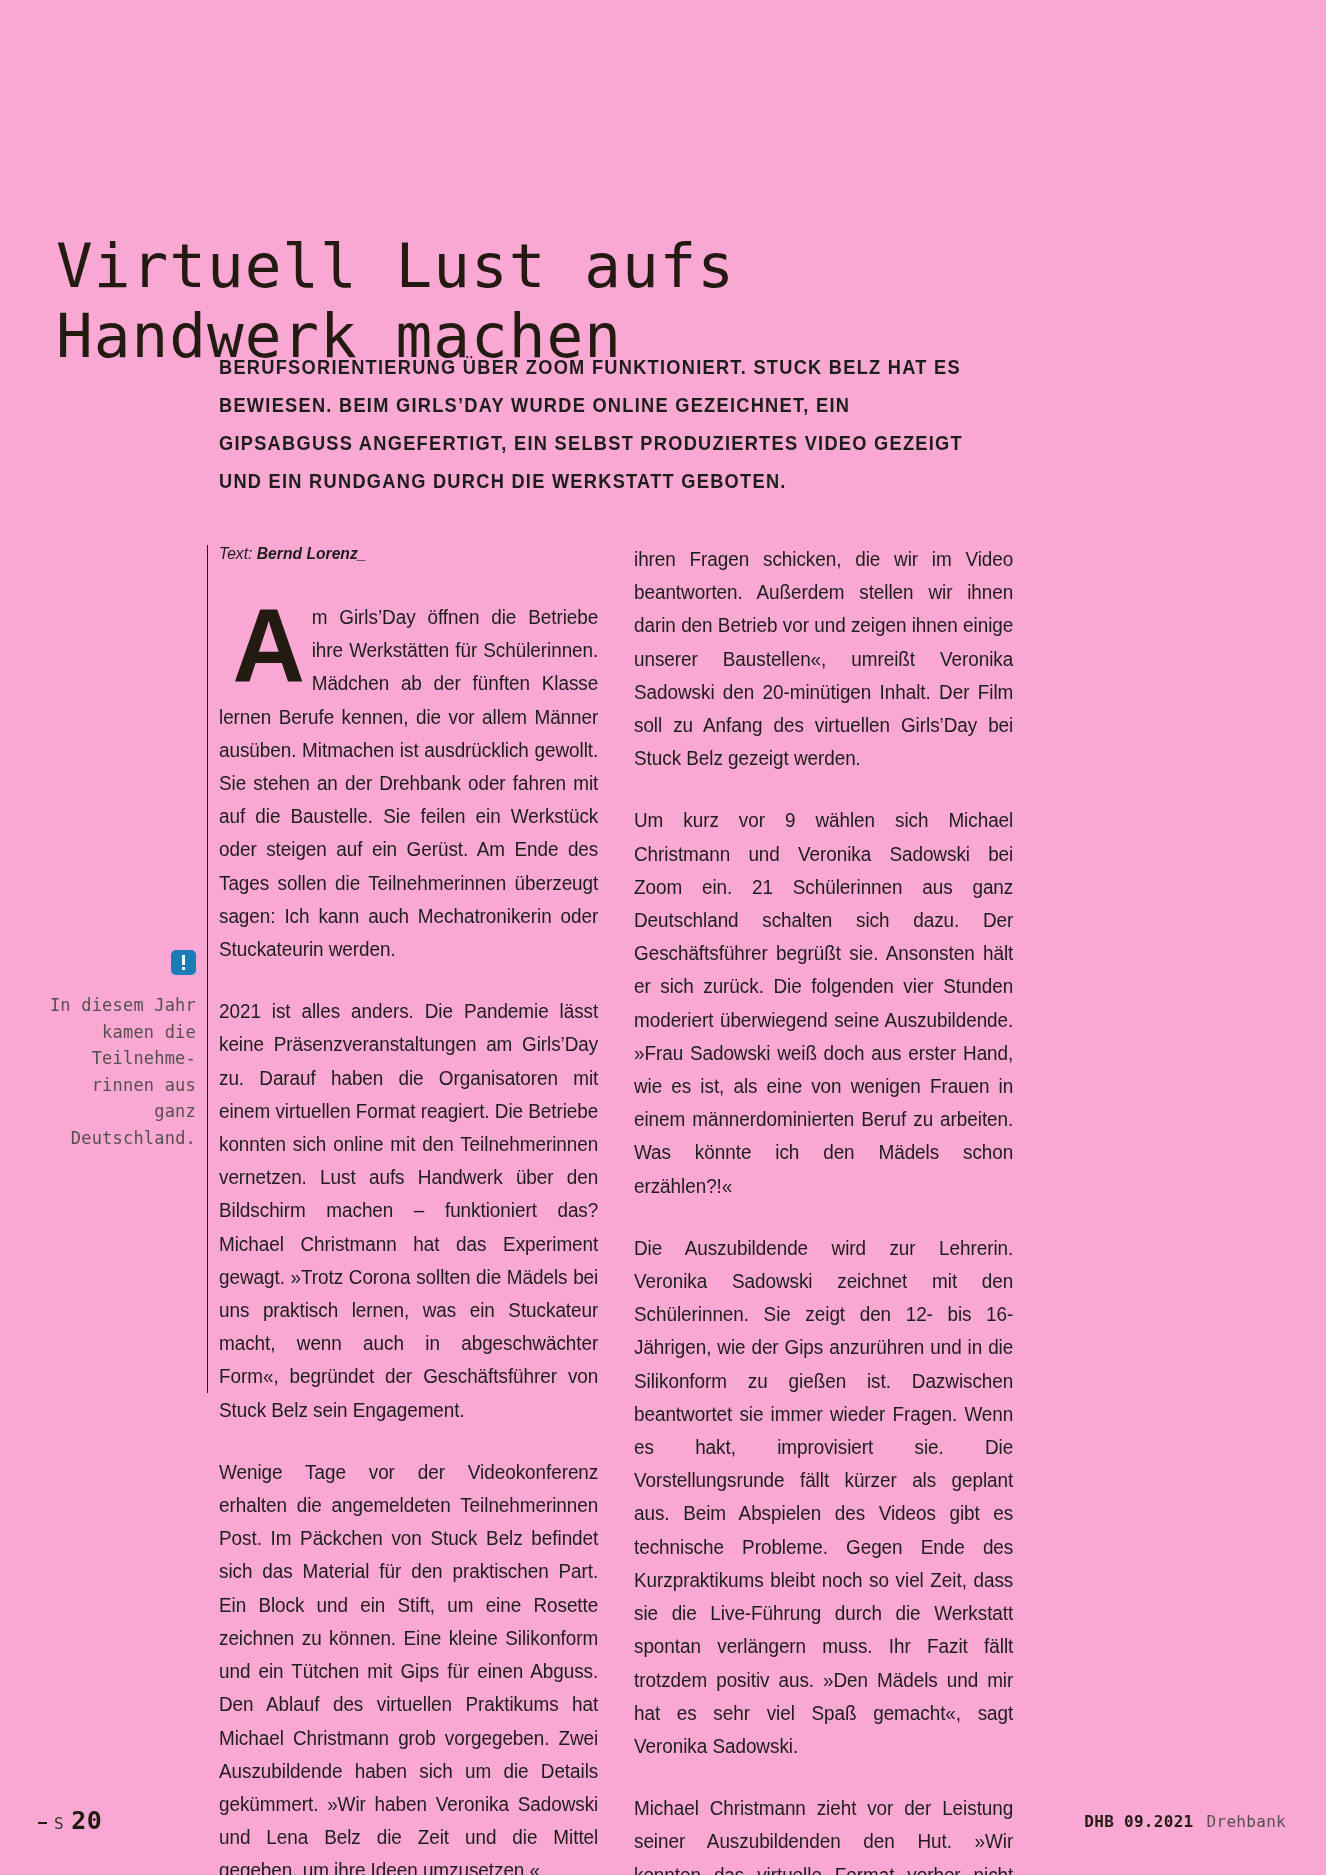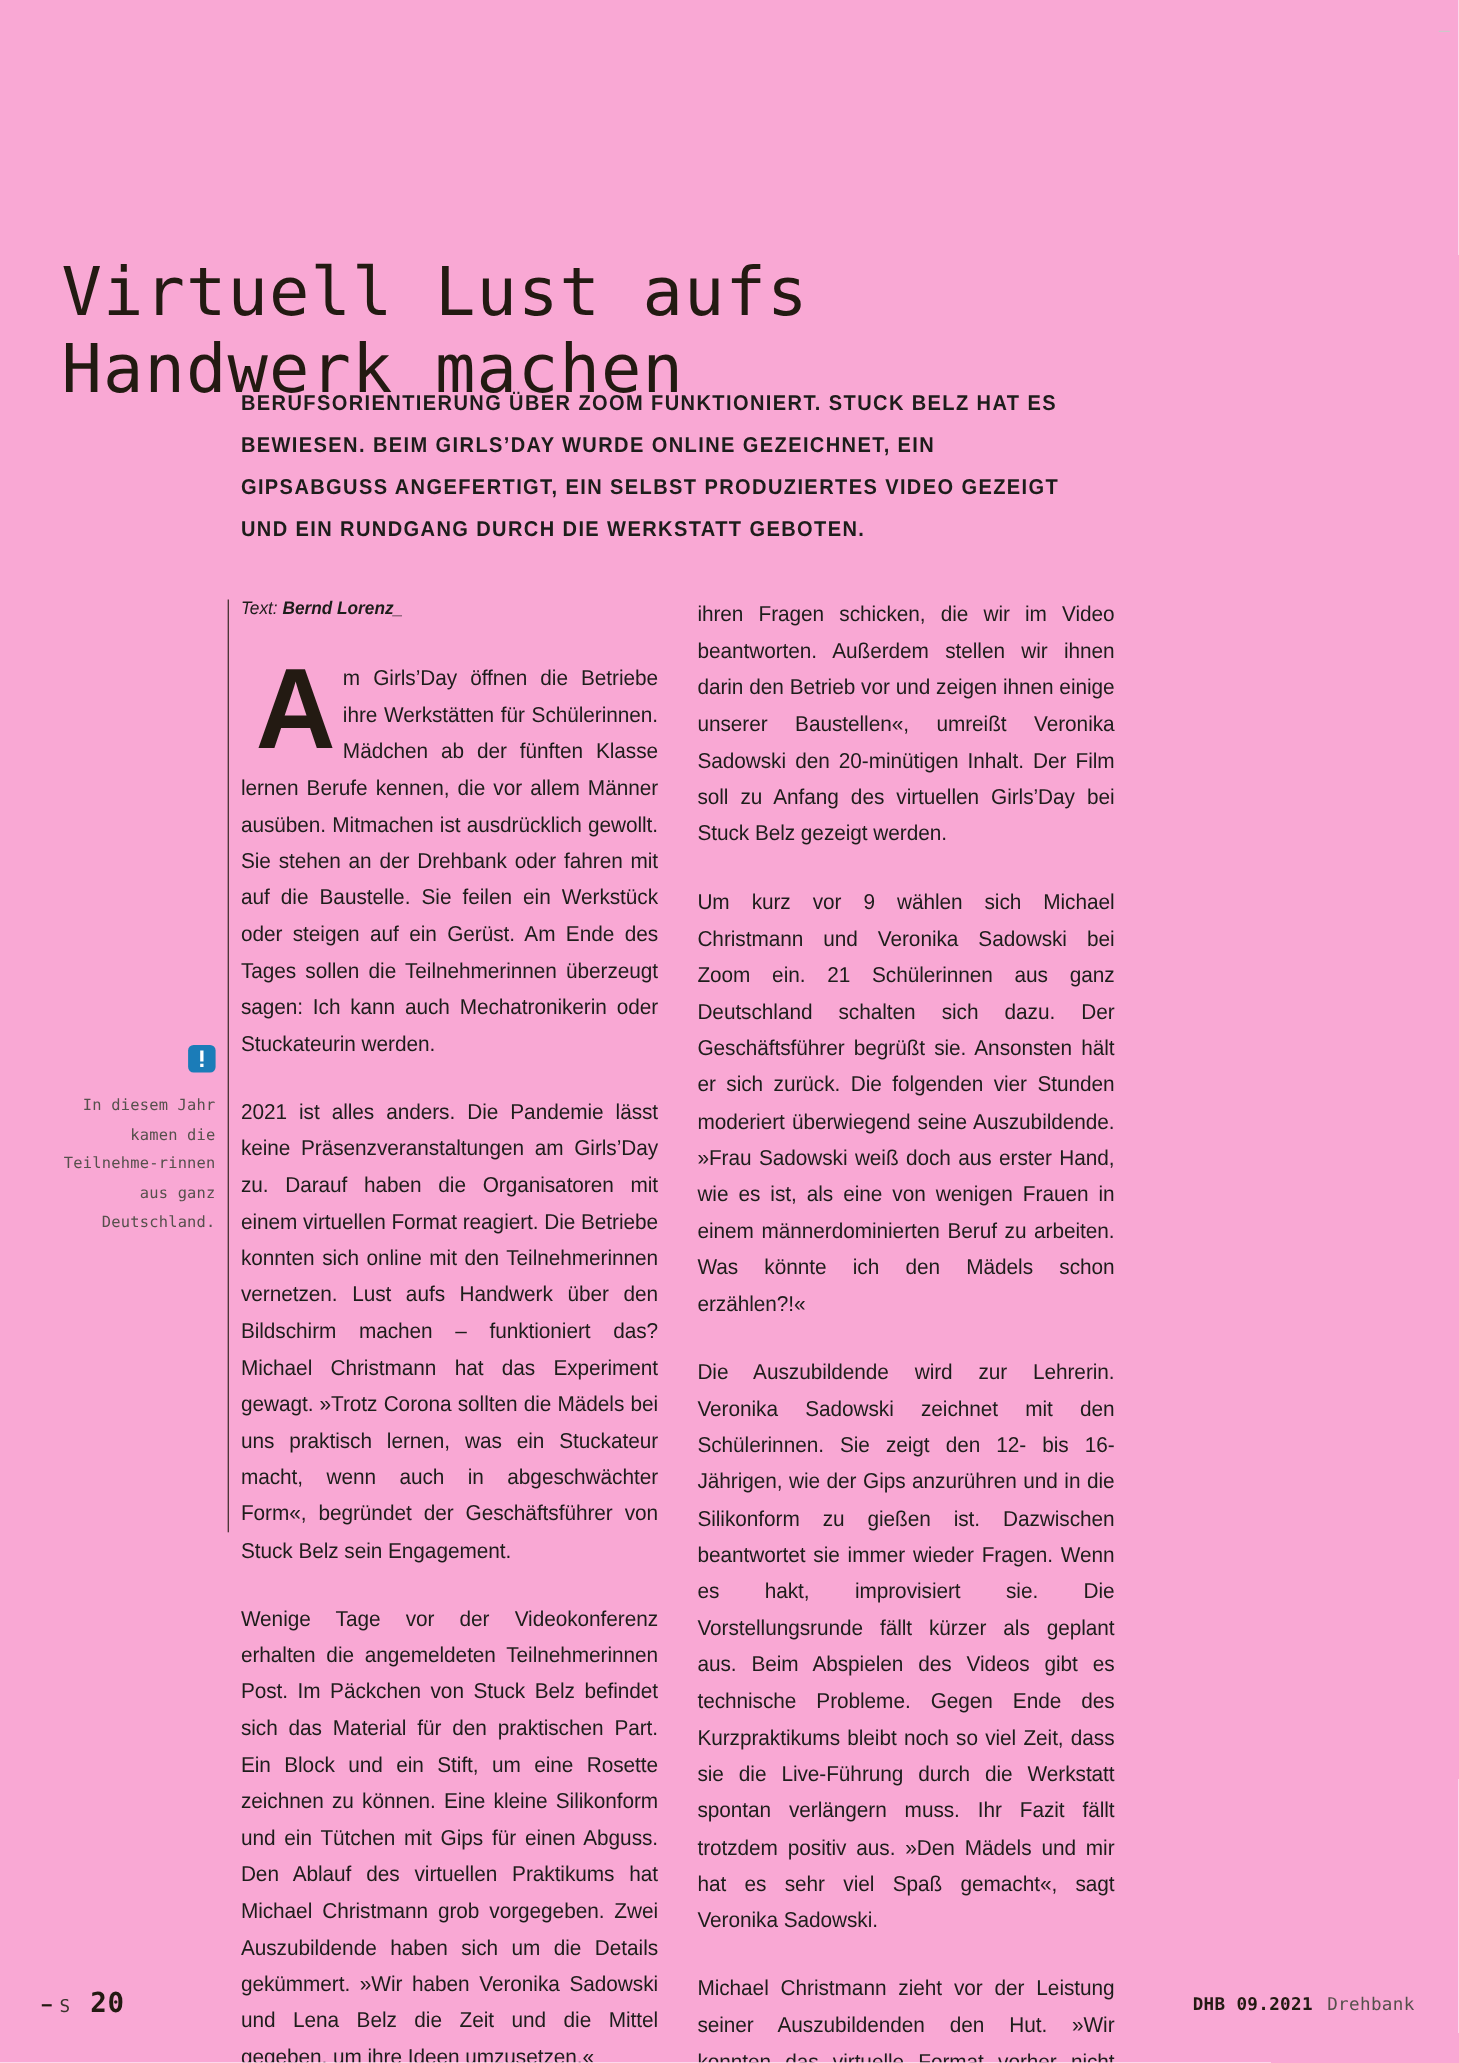--- a/index.html
+++ b/index.html
@@ -93,21 +93,21 @@
     left: 50%;
     top: 17px;
     margin-left: -1.5px;
     width: 3px;
     height: 3px;
     background: #ffffff;
   }
   .note-text {
     margin-top: 17px;
     font-family: "DejaVu Sans Mono", "Liberation Mono", monospace;
-    font-size: 14px;
+    font-size: 17px;
     line-height: 26.5px;
     letter-spacing: 0.2px;
     color: #55504c;
     text-align: right;
   }
 
   
   .col {
     position: absolute;
     top: 543px;
@@ -184,21 +184,20 @@
     font-size: 16px;
     color: #3a332d;
     letter-spacing: 0.5px;
   }
   .footer-pageno {
     font-family: "DejaVu Sans Mono", "Liberation Mono", monospace;
     font-size: 25px;
     font-weight: 700;
     color: #231a12;
     letter-spacing: 0.5px;
-    margin-left: 11px;
   }
 
   .footer-right {
     position: absolute;
     right: 40px;
     bottom: 44px;
     display: flex;
     align-items: baseline;
     gap: 13px;
     font-family: "DejaVu Sans Mono", "Liberation Mono", monospace;

